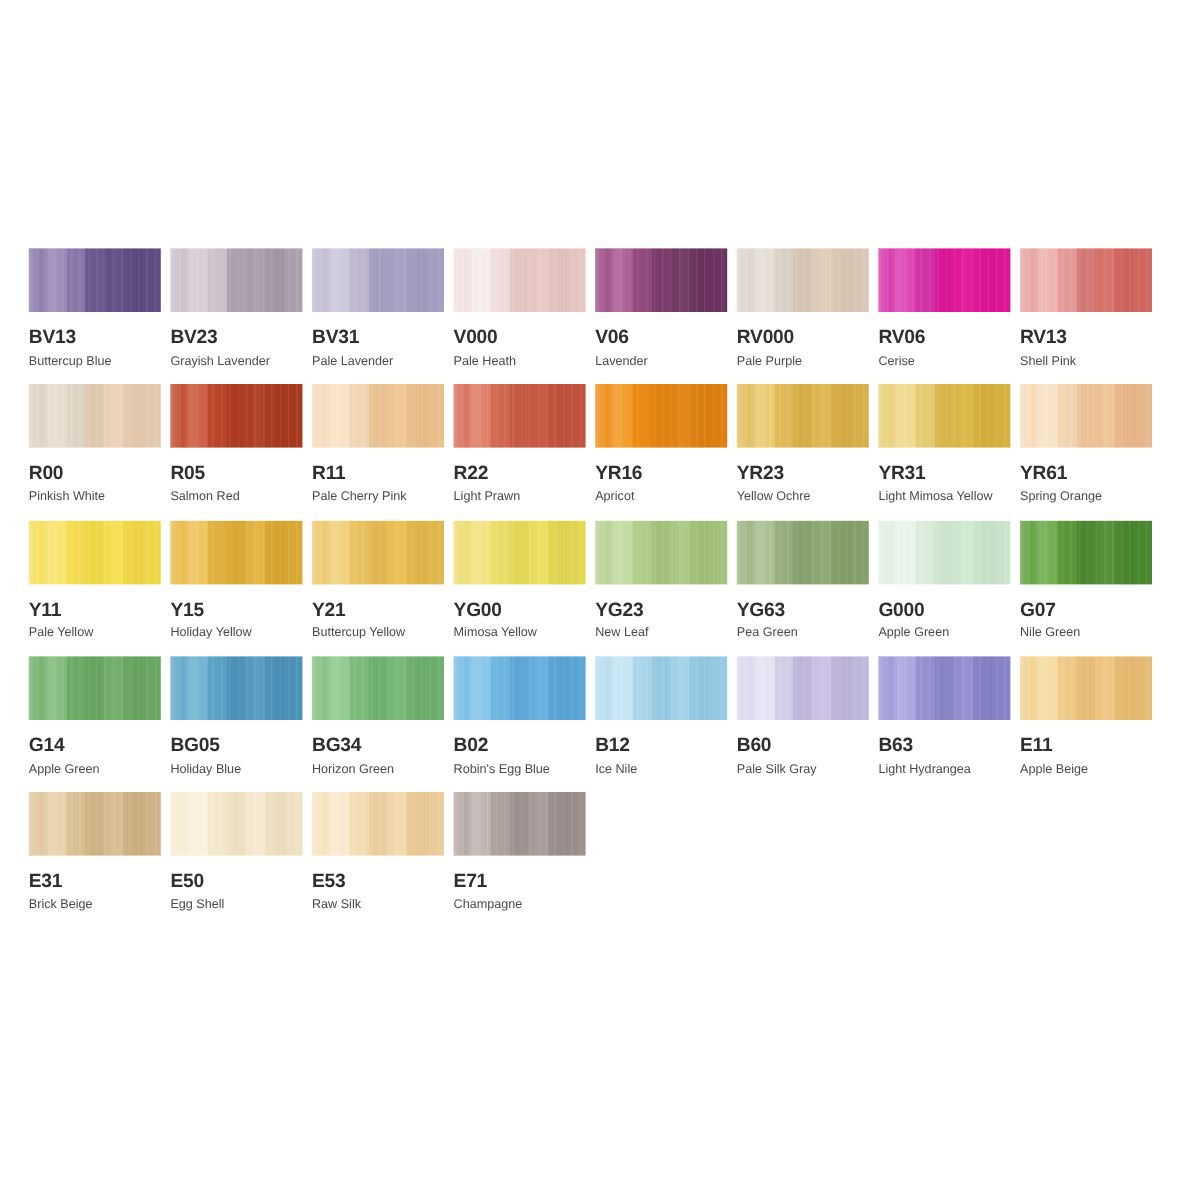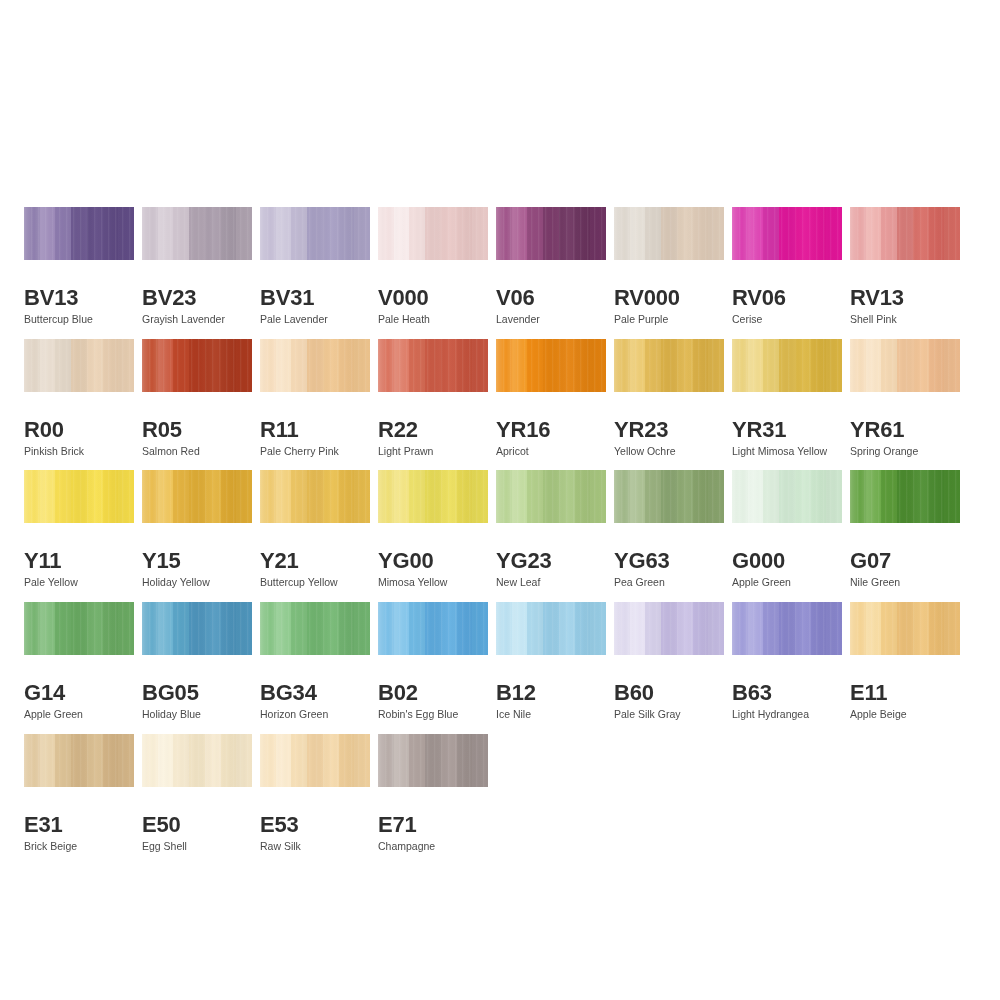--- a/index.html
+++ b/index.html
@@ -66,25 +66,25 @@
     opacity: 0.16;
     background-image:
       repeating-linear-gradient(90deg,
         rgba(255,255,255,0.55) 0px,
         rgba(255,255,255,0.0) 2px,
         rgba(0,0,0,0.05) 4px,
         rgba(255,255,255,0.0) 7px);
   }
 
   .code {
-    font-size: 22px;
+    font-size: 16px;
     font-weight: bold;
     color: #2f2f2f;
     letter-spacing: -0.2px;
-    margin-top: 26px;
+    margin-top: 14px;
     line-height: 1.05;
     white-space: nowrap;
   }
 
   .cname {
     font-size: 10.5px;
     font-weight: normal;
     color: #4a4a4a;
     margin-top: 5px;
     line-height: 1.1;
@@ -162,21 +162,21 @@
           <div class="cname">Shell Pink</div>
         </div>
       </div>
       <div class="row">
         <div class="cell">
           <div class="swatch" style="background: linear-gradient(90deg, rgb(224, 211, 196) 0%, rgb(224, 211, 196) 14.29%, rgb(231, 219, 205) 14.29%, rgb(231, 219, 205) 28.57%, rgb(226, 214, 199) 28.57%, rgb(226, 214, 199) 42.86%, rgb(230, 207, 180) 42.86%, rgb(230, 207, 180) 57.14%, rgb(236, 211, 182) 57.14%, rgb(236, 211, 182) 71.43%, rgb(232, 205, 175) 71.43%, rgb(232, 205, 175) 85.71%, rgb(234, 208, 179) 85.71%, rgb(234, 208, 179) 100%);">
             <div class="bands" style="background: linear-gradient(90deg, rgba(255, 255, 255, 0.22) 0%, rgba(255, 255, 255, 0.04) 9%, rgba(255, 255, 255, 0.16) 16%, rgba(0, 0, 0, 0) 30%, rgba(0, 0, 0, 0.035) 52%, rgba(255, 255, 255, 0.05) 66%, rgba(0, 0, 0, 0.043) 88%, rgba(0, 0, 0, 0.02) 100%);"></div>
             <div class="grain"></div>
           </div>
           <div class="code">R00</div>
-          <div class="cname">Pinkish Brick</div>
+          <div class="cname">Pinkish White</div>
         </div>
         <div class="cell">
           <div class="swatch" style="background: linear-gradient(90deg, rgb(193, 76, 44) 0%, rgb(193, 76, 44) 14.29%, rgb(201, 85, 58) 14.29%, rgb(201, 85, 58) 28.57%, rgb(189, 70, 41) 28.57%, rgb(189, 70, 41) 42.86%, rgb(178, 60, 33) 42.86%, rgb(178, 60, 33) 57.14%, rgb(173, 58, 30) 57.14%, rgb(173, 58, 30) 71.43%, rgb(169, 55, 28) 71.43%, rgb(169, 55, 28) 85.71%, rgb(173, 58, 31) 85.71%, rgb(173, 58, 31) 100%);">
             <div class="bands" style="background: linear-gradient(90deg, rgba(255, 255, 255, 0.22) 0%, rgba(255, 255, 255, 0.04) 9%, rgba(255, 255, 255, 0.16) 16%, rgba(0, 0, 0, 0) 30%, rgba(0, 0, 0, 0.035) 52%, rgba(255, 255, 255, 0.05) 66%, rgba(0, 0, 0, 0.043) 88%, rgba(0, 0, 0, 0.02) 100%);"></div>
             <div class="grain"></div>
           </div>
           <div class="code">R05</div>
           <div class="cname">Salmon Red</div>
         </div>
         <div class="cell">

